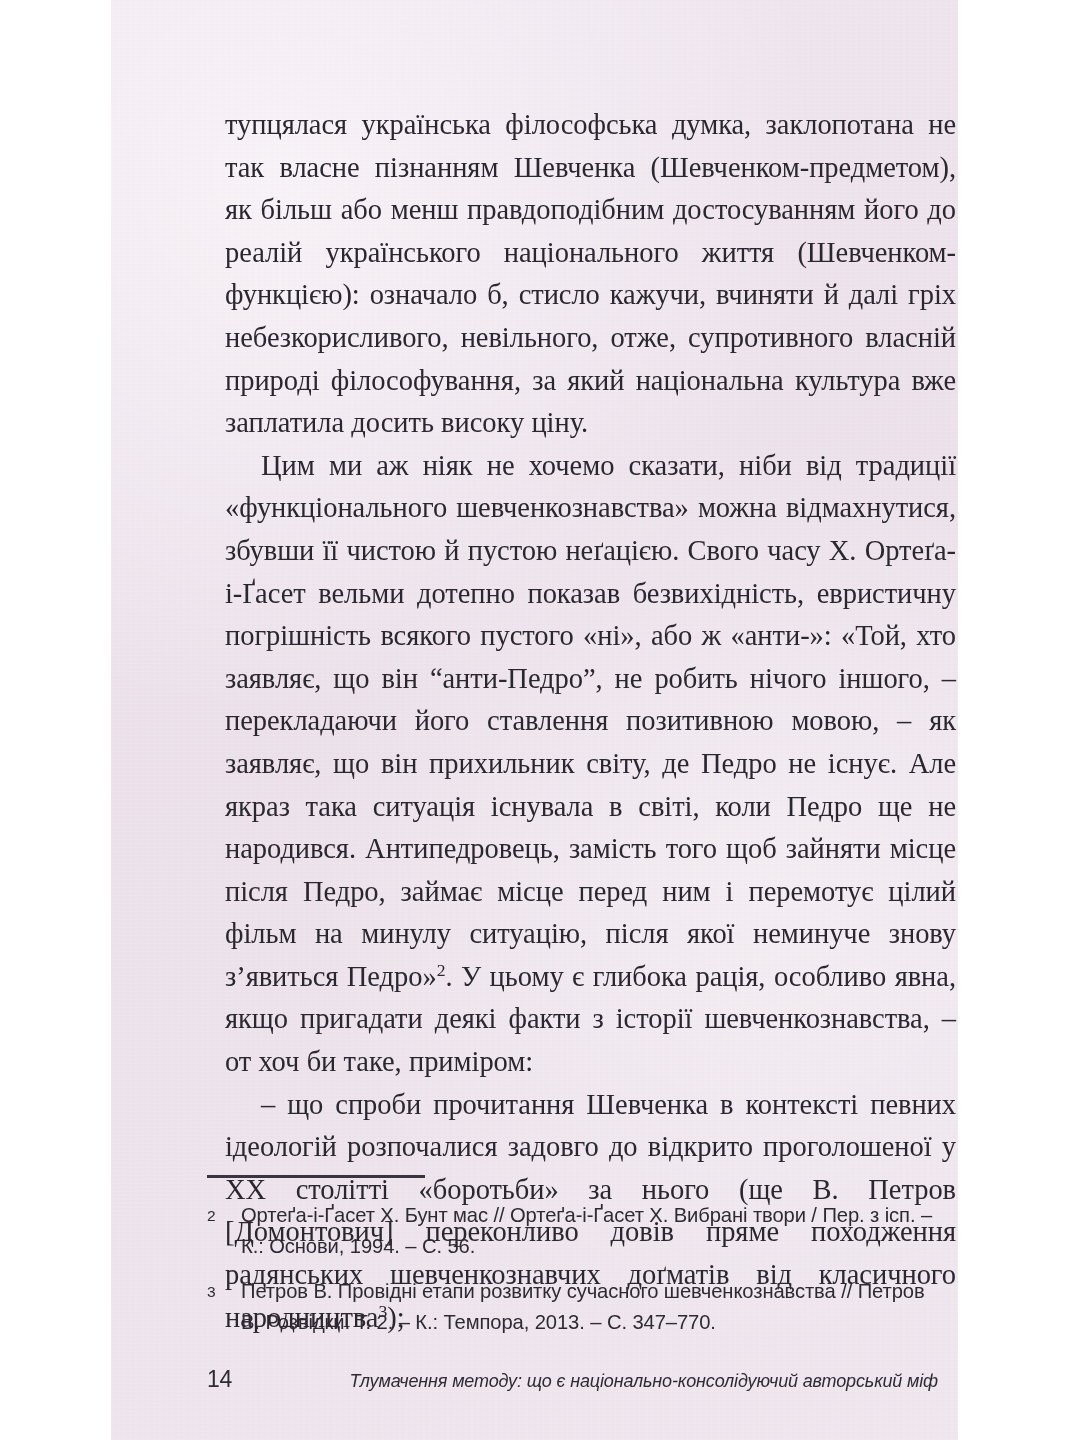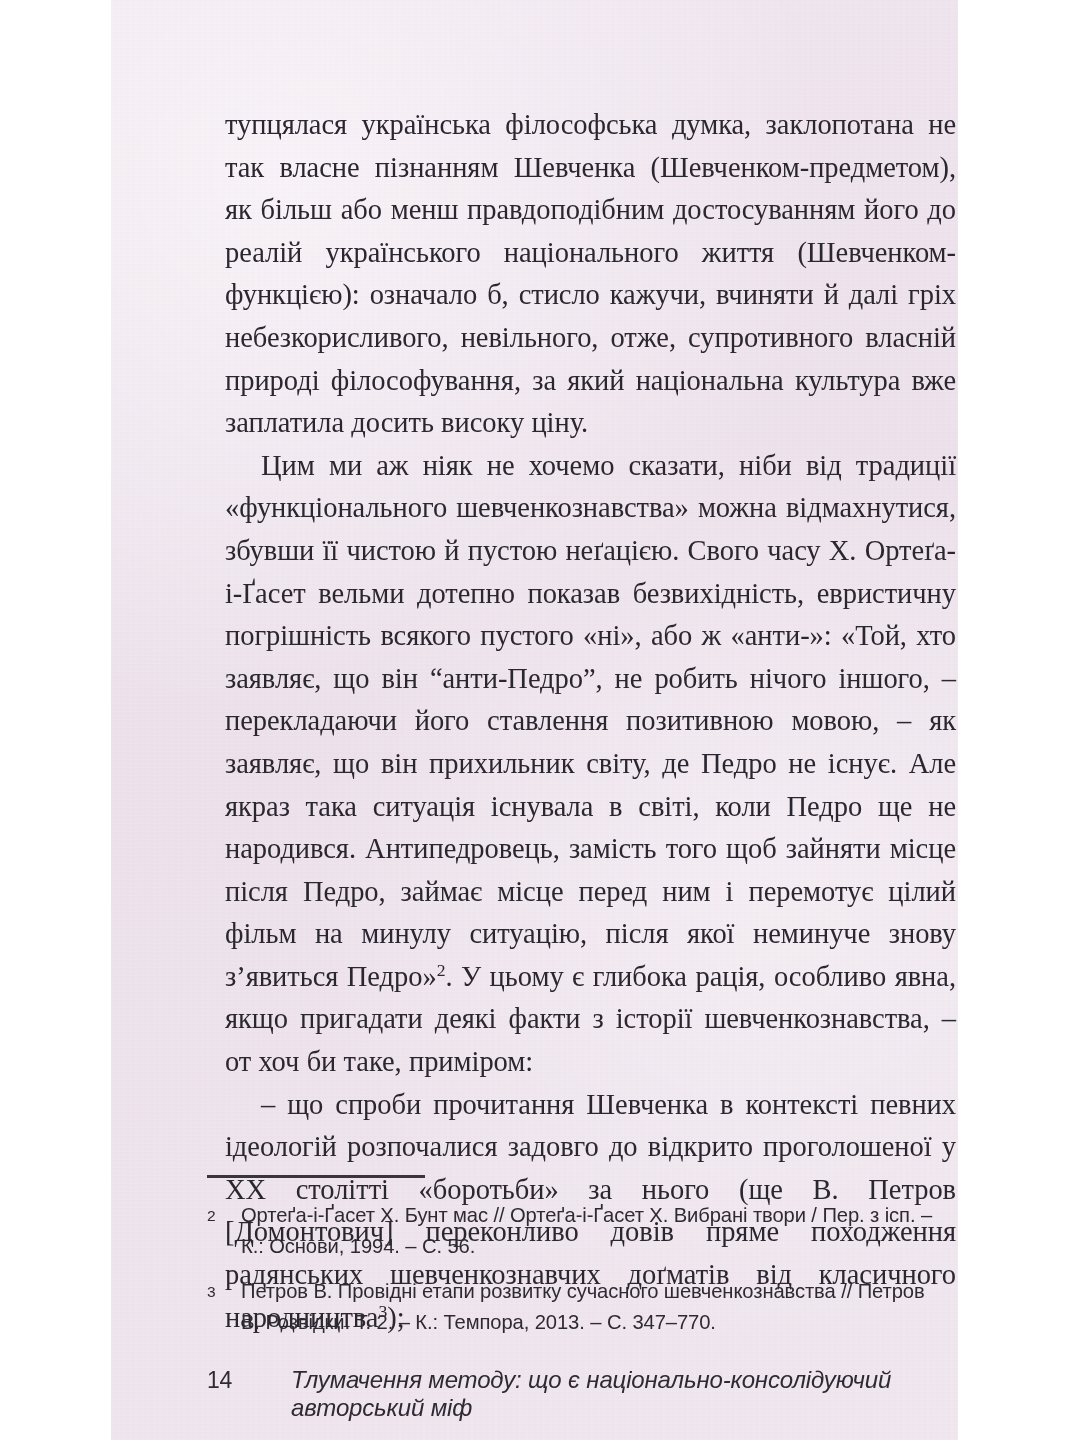--- a/index.html
+++ b/index.html
@@ -118,23 +118,24 @@
     color: #2e2a34;
   }
   #page-number {
     width: 84px;
     flex: 0 0 84px;
     font-size: 23px;
     letter-spacing: -0.2px;
   }
   #running-title {
     flex: 1 1 auto;
-    font-size: 24px;
+    font-size: 18px;
     font-style: italic;
     letter-spacing: -0.15px;
+    text-align: right;
   }
 </style>
 </head>
 <body>
 
 <div id="page">
   <div id="grain"></div>
 
   <div id="content">
 

